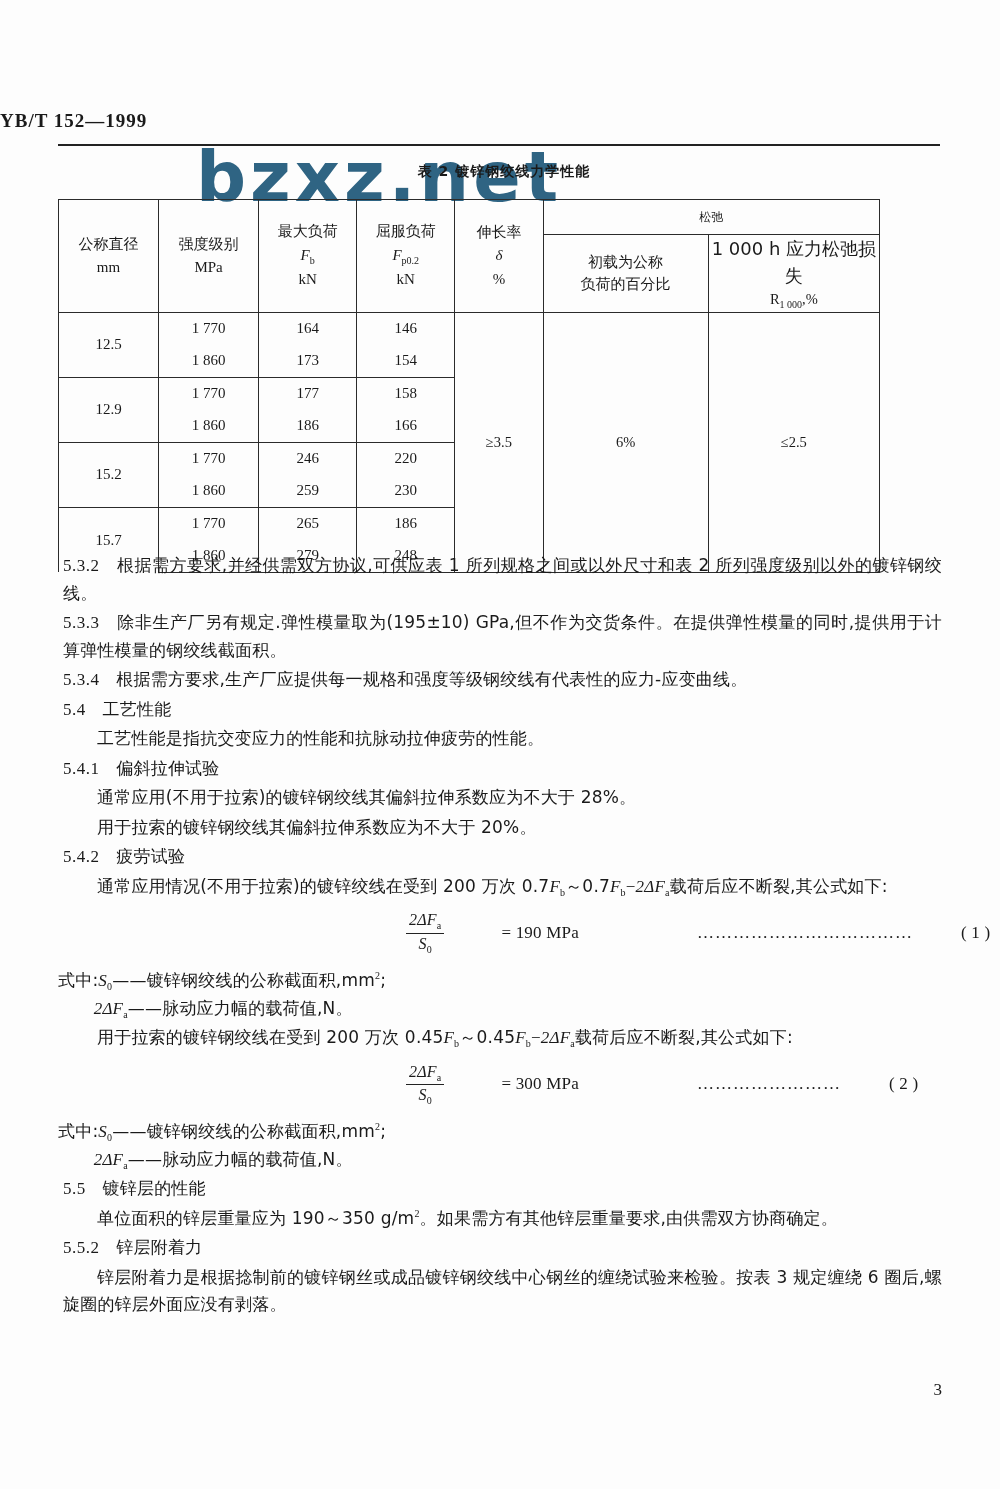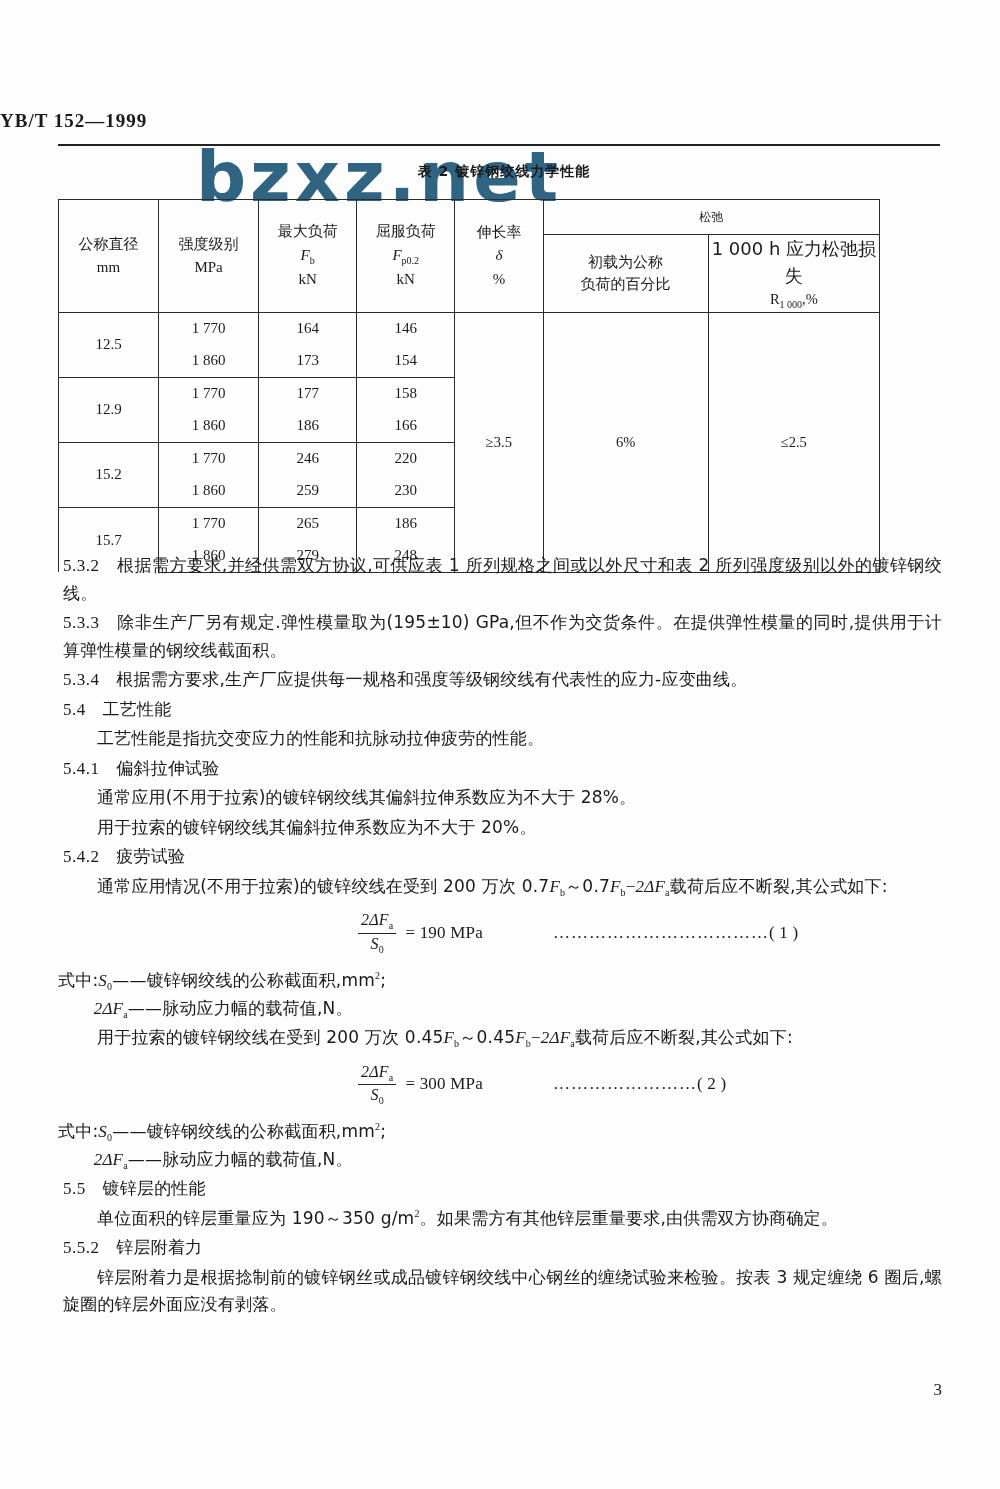--- a/index.html
+++ b/index.html
@@ -125,20 +125,21 @@
   .mi { font-family: "Liberation Serif", serif; font-style: italic; }
   .mr { font-family: "Liberation Serif", serif; font-style: normal; }
   .ssub { font-size: 10px; vertical-align: sub; }
   .ssup { font-size: 10px; vertical-align: super; }
 
   
   .formula-row {
     display: flex;
     align-items: center;
     margin: 10px 0 12px 0;
+    gap: 48px;
   }
   .f-spacer { width: 300px; flex: none; }
   .frac {
     display: inline-block;
     vertical-align: middle;
     text-align: center;
     font-family: "Liberation Serif", serif;
     font-size: 16px;
     line-height: 1.1;
   }

